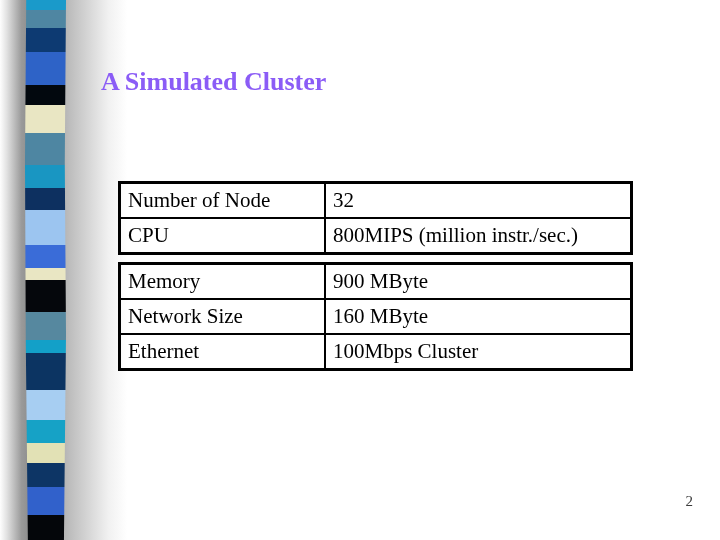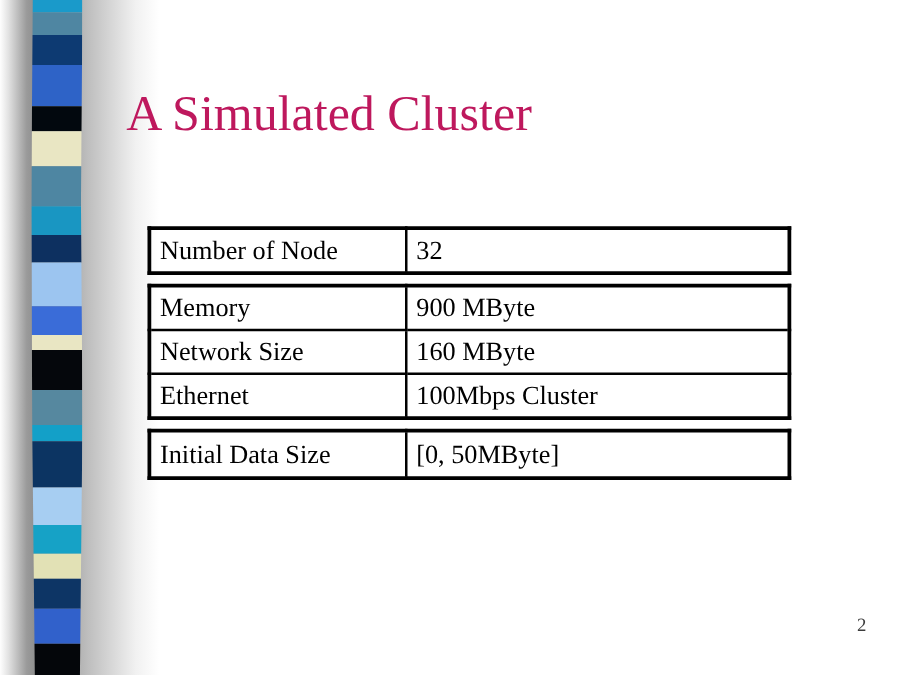--- a/index.html
+++ b/index.html
@@ -48,23 +48,23 @@
   }
   .strip > div {
     width: 100%;
     flex: 0 0 auto;
   }
   .title {
     position: absolute;
     left: 101px;
     top: 67px;
     margin: 0;
-    font-size: 40px;
-    font-weight: normal;
-    color: #be185d;
+    font-size: 26px;
+    font-weight: bold;
+    color: #8b5cf6;
     letter-spacing: 0px;
     white-space: nowrap;
   }
   .table-wrap {
     position: absolute;
     left: 118px;
     top: 181px;
     width: 515px;
   }
   table.spec {
@@ -128,46 +128,42 @@
   <h1 class="title">A Simulated Cluster</h1>
 
   <div class="table-wrap">
 
     <table class="spec">
       <tbody>
         <tr>
           <td class="label">Number of Node</td>
           <td class="value">32</td>
         </tr>
+        <tr>
+          <td class="label">CPU</td>
+          <td class="value">800MIPS (million instr./sec.)</td>
+        </tr>
       </tbody>
     </table>
 
     <table class="spec">
       <tbody>
         <tr>
           <td class="label">Memory</td>
           <td class="value">900 MByte</td>
         </tr>
         <tr>
           <td class="label">Network Size</td>
           <td class="value">160 MByte</td>
         </tr>
         <tr>
           <td class="label">Ethernet</td>
           <td class="value">100Mbps Cluster</td>
         </tr>
       </tbody>
     </table>
 
-    <table class="spec last">
-      <tbody>
-        <tr>
-          <td class="label">Initial Data Size</td>
-          <td class="value">[0, 50MByte]</td>
-        </tr>
-      </tbody>
-    </table>
 
   </div>
 
   <div class="page-number">2</div>
 
 </div>
 
 </body></html>

